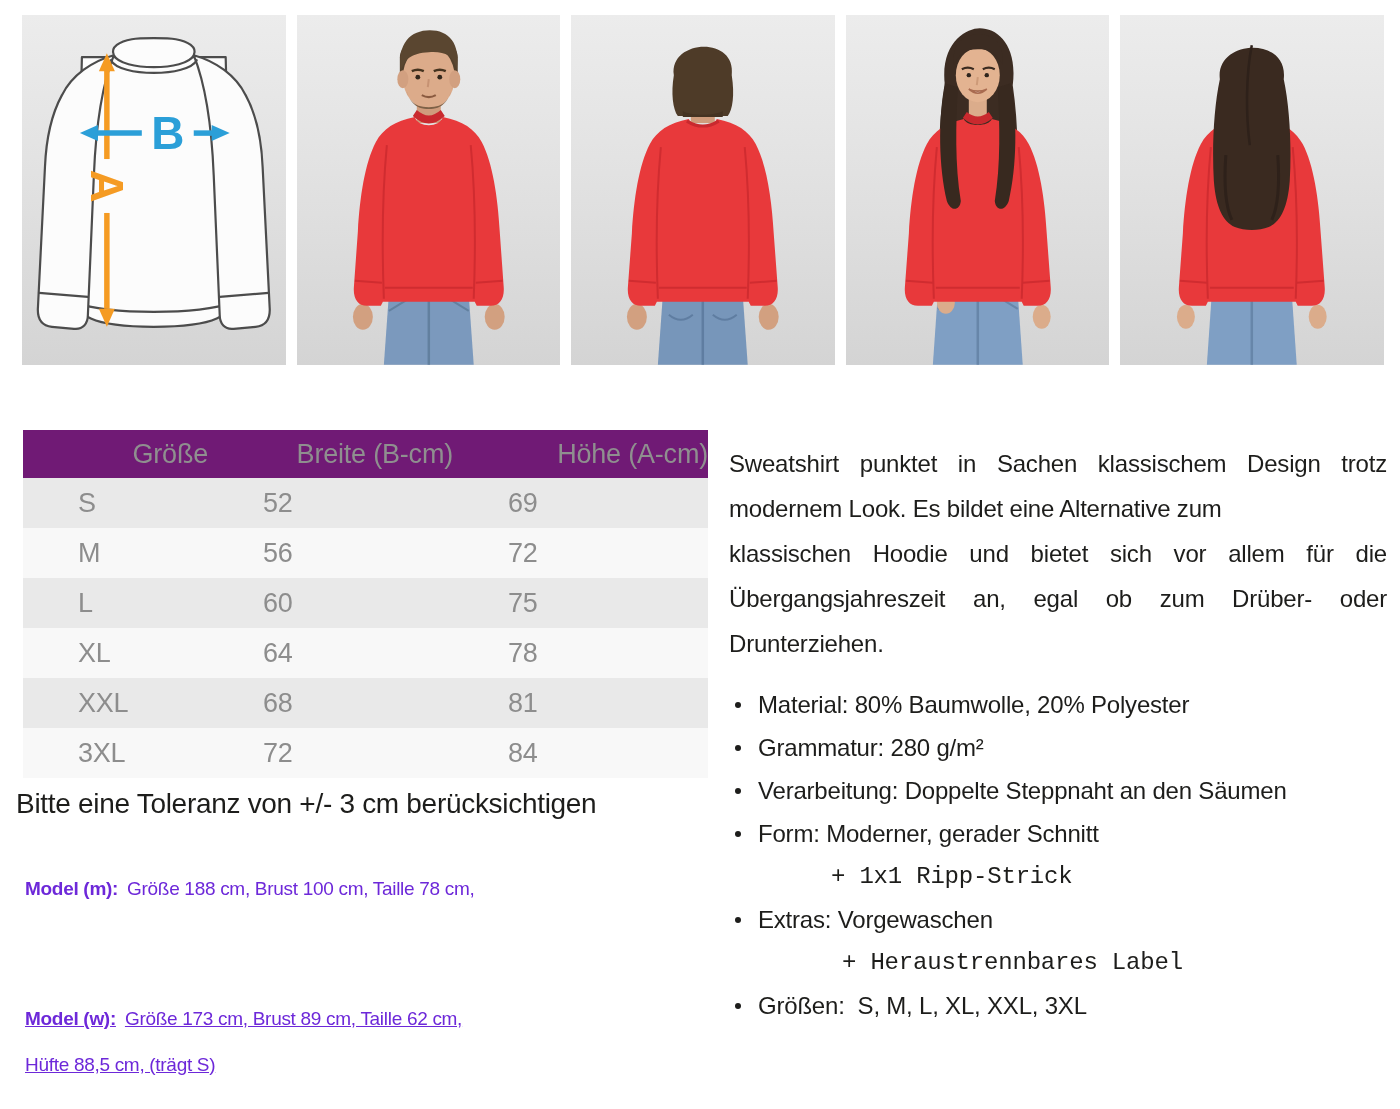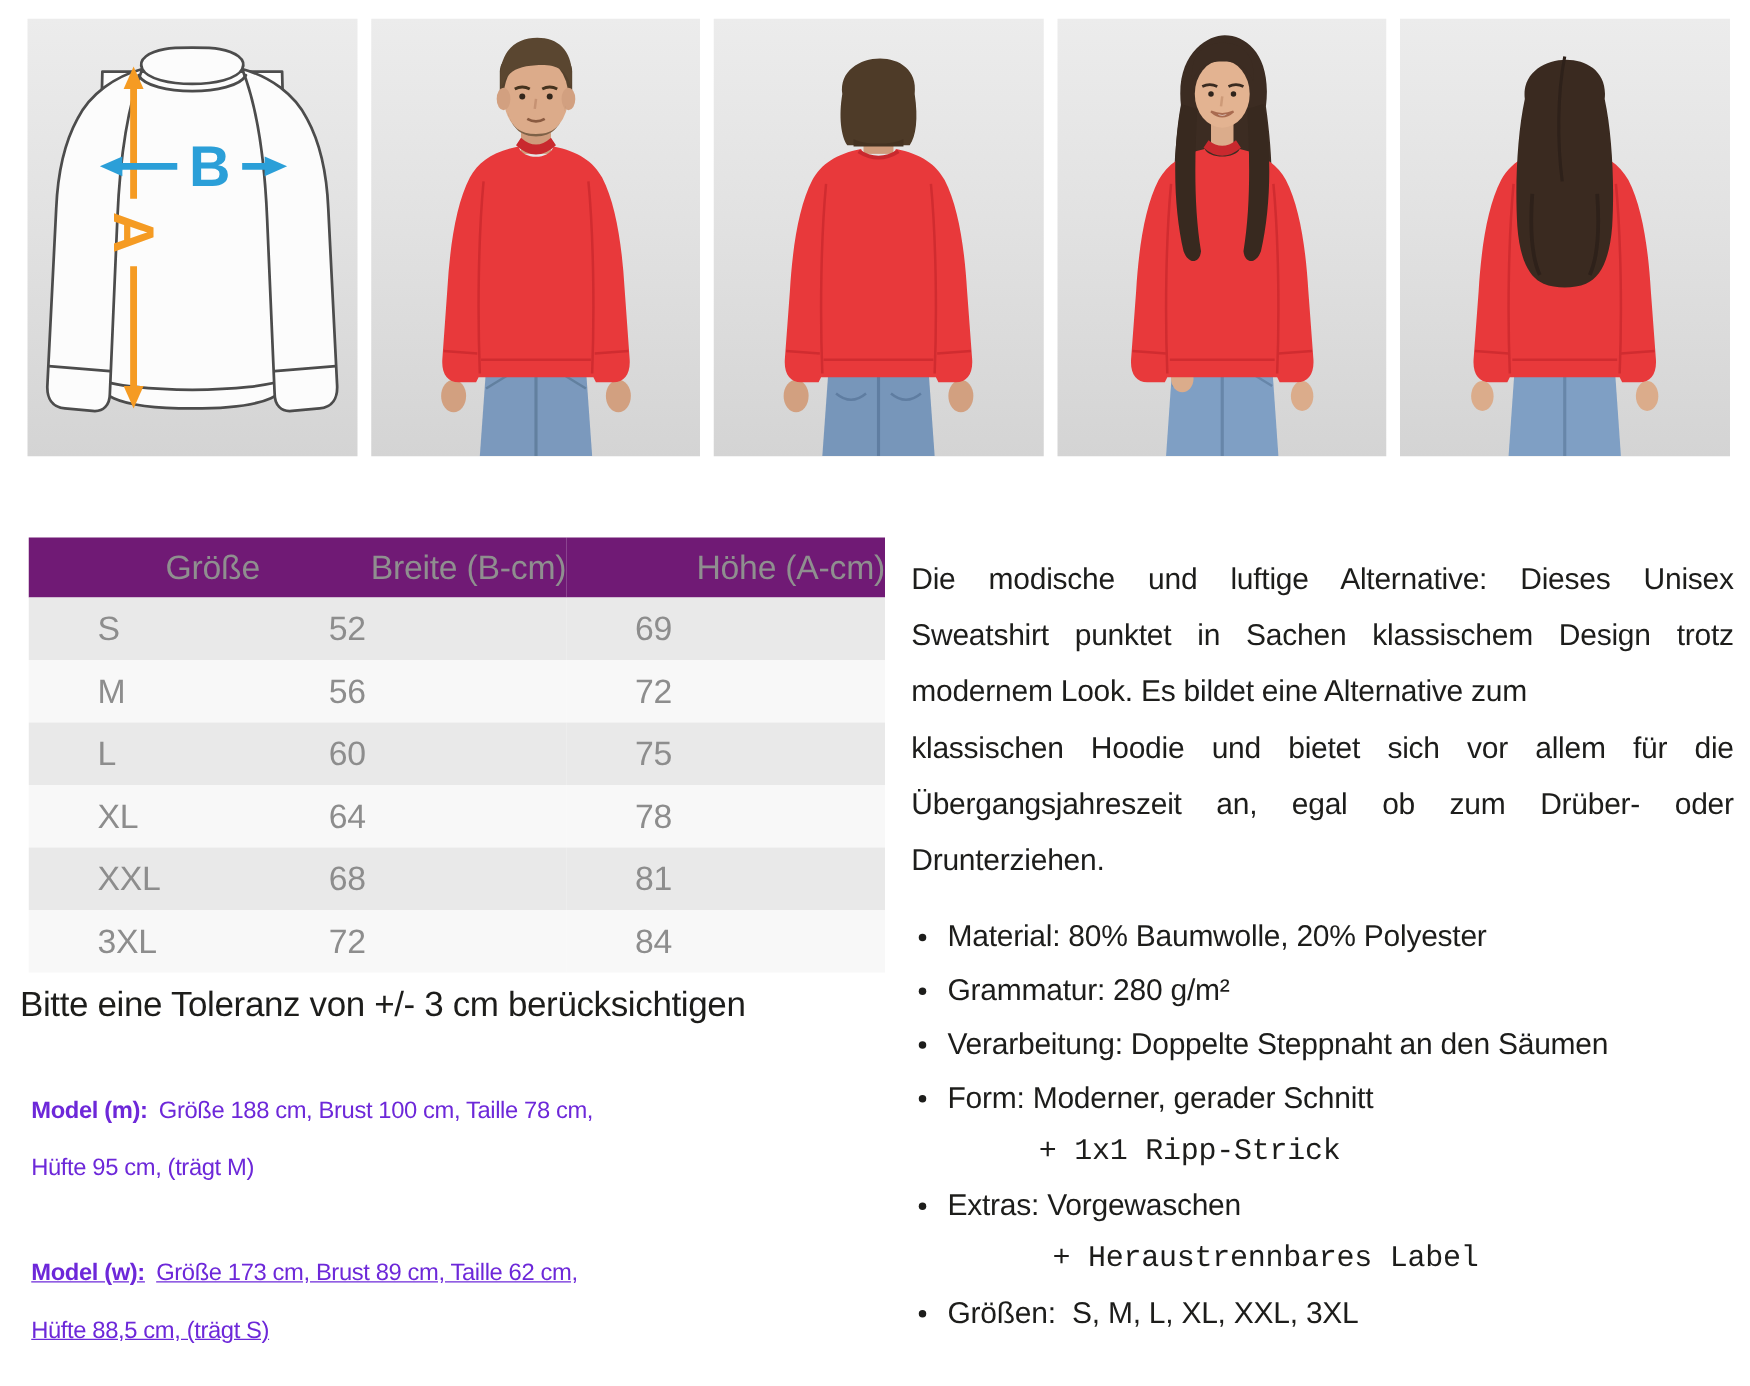--- a/index.html
+++ b/index.html
@@ -224,31 +224,29 @@
         <td>72</td>
         <td>84</td>
       </tr>
     </tbody>
   </table>
 
   <div class="tolerance">Bitte eine Toleranz von +/- 3 cm berücksichtigen</div>
 
   <div class="model-block" id="model-m">
     <b>Model (m):</b><span>Größe 188 cm, Brust 100 cm, Taille 78 cm,</span><br>
-    <span>Hüfte 95 cm, (trägt M)</span>
   </div>
 
   <div class="model-block" id="model-w">
     <b>Model (w):</b><span>Größe 173 cm, Brust 89 cm, Taille 62 cm,</span><br>
     <span>Hüfte 88,5 cm, (trägt S)</span>
   </div>
 
   <div class="right-col">
     <div class="desc">
-      <div class="dl j">Die modische und luftige Alternative: Dieses Unisex</div>
       <div class="dl j">Sweatshirt punktet in Sachen klassischem Design trotz</div>
       <div class="dl">modernem Look. Es bildet eine Alternative zum</div>
       <div class="dl j">klassischen Hoodie und bietet sich vor allem für die</div>
       <div class="dl j">Übergangsjahreszeit an, egal ob zum Drüber- oder</div>
       <div class="dl">Drunterziehen.</div>
     </div>
 
     <ul class="features">
       <li>
         <span class="mark"></span>

